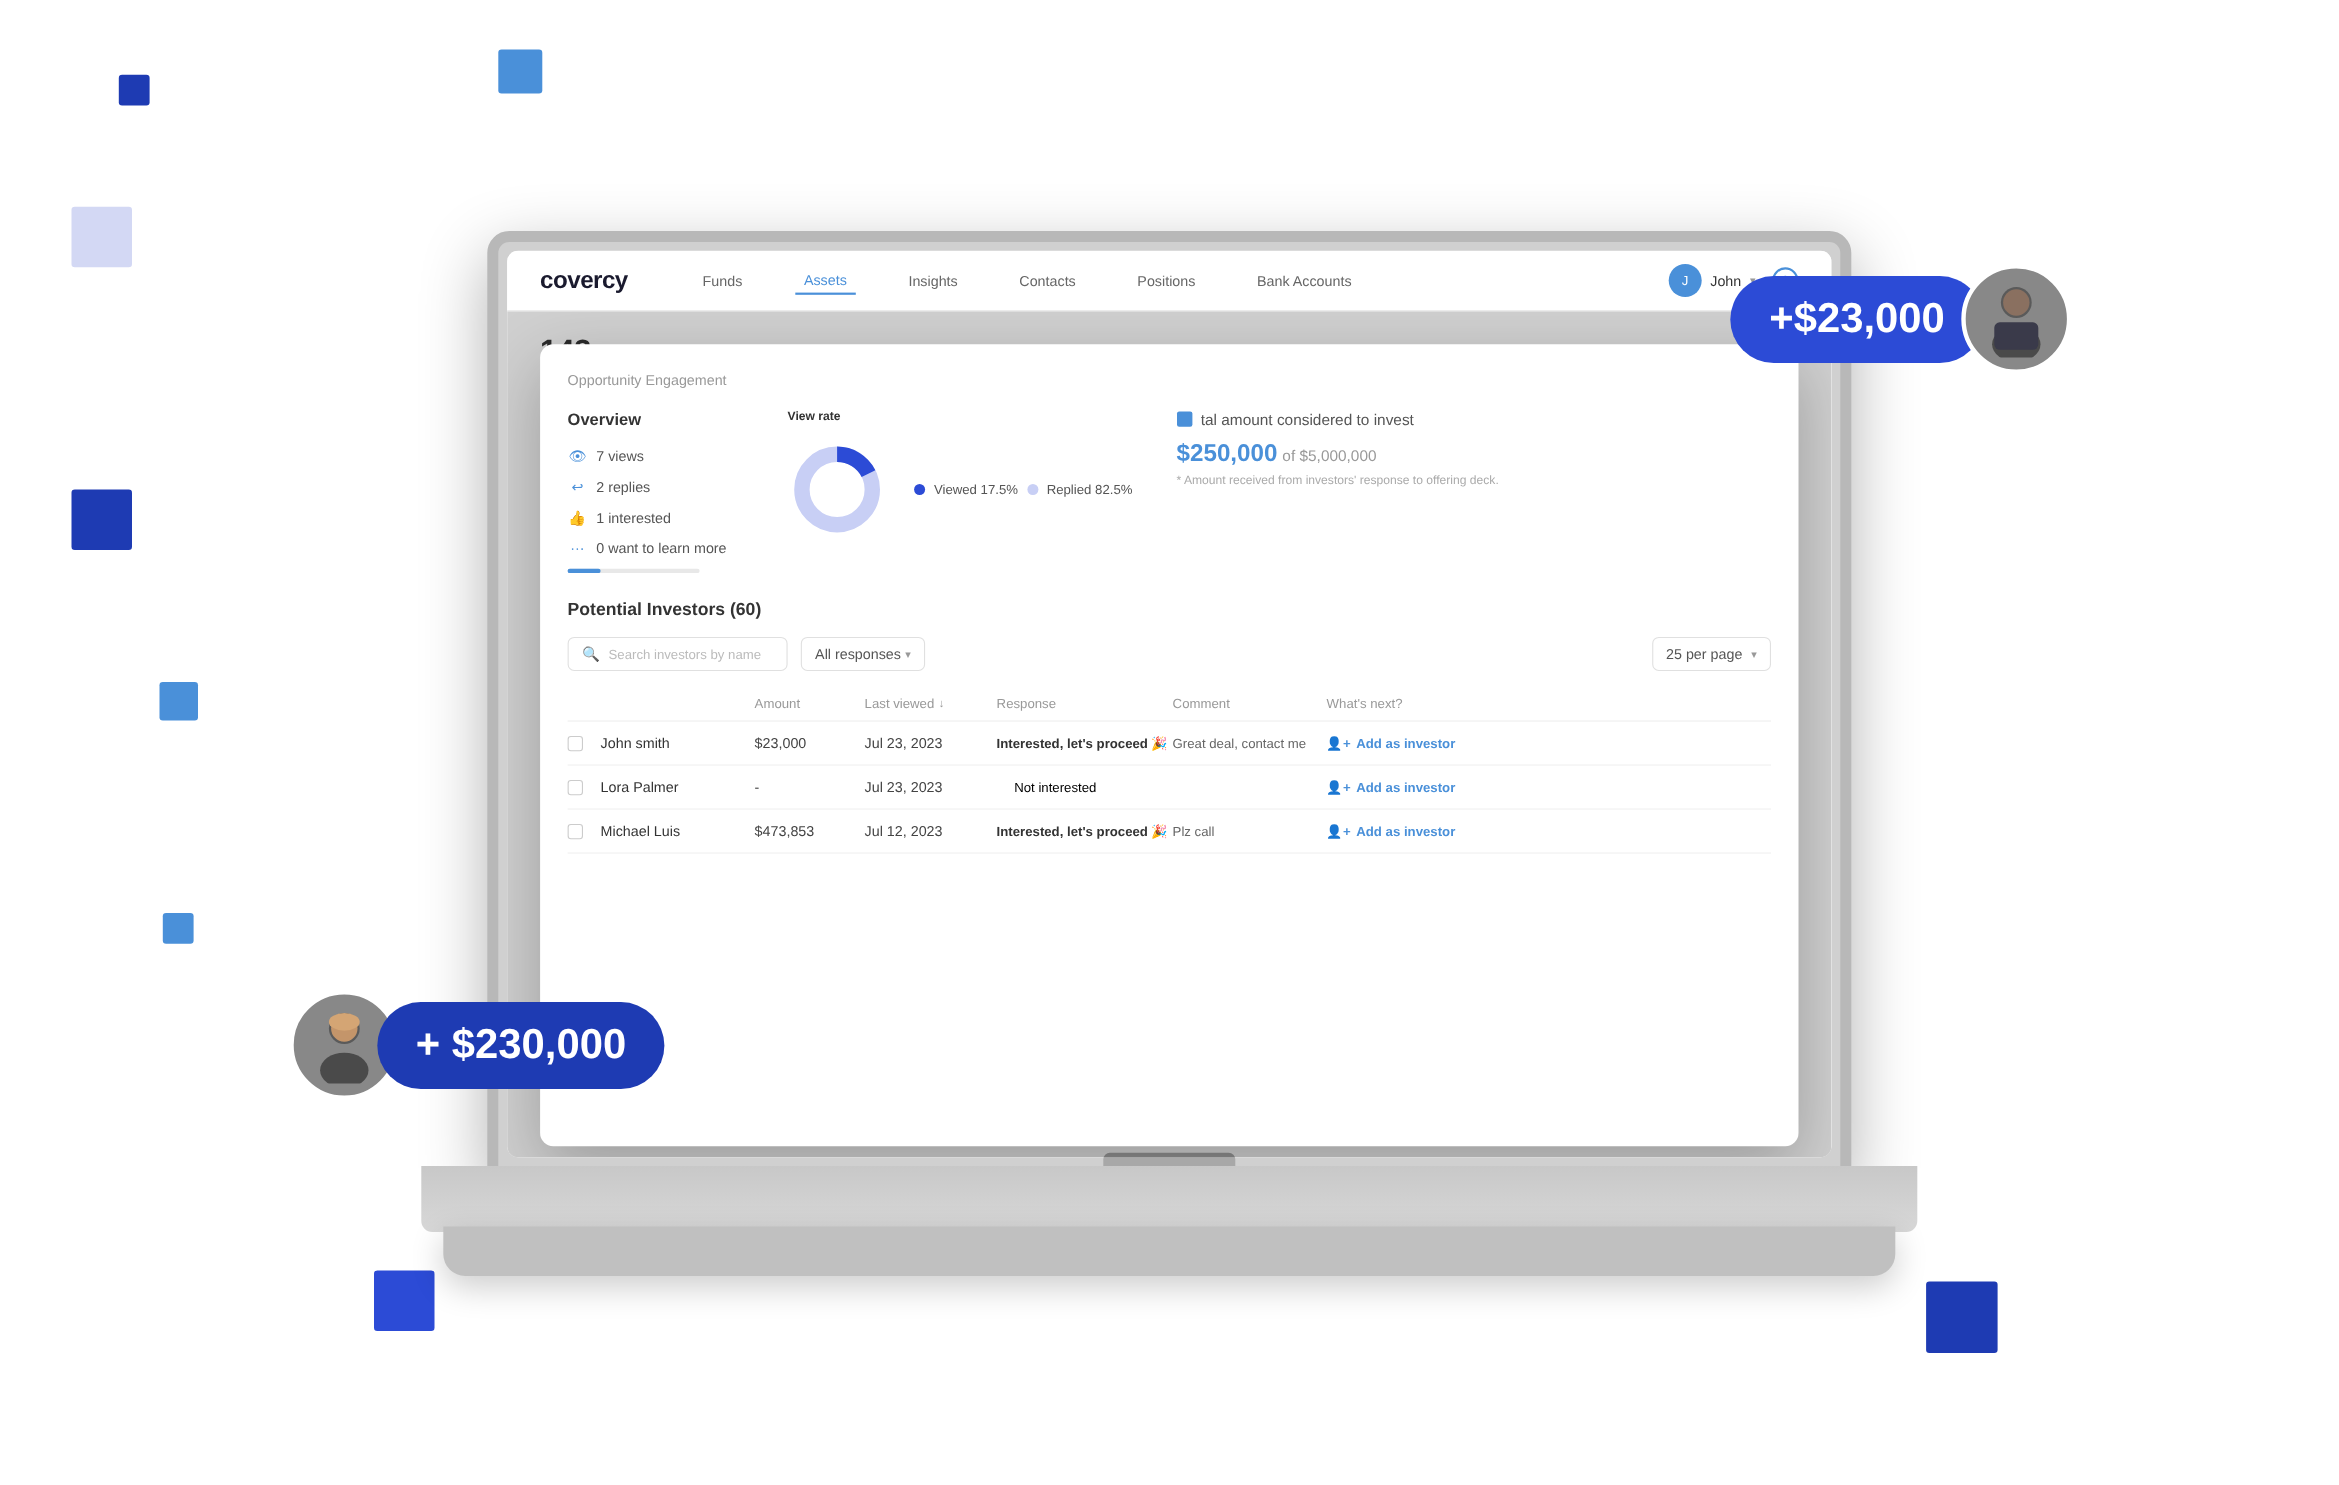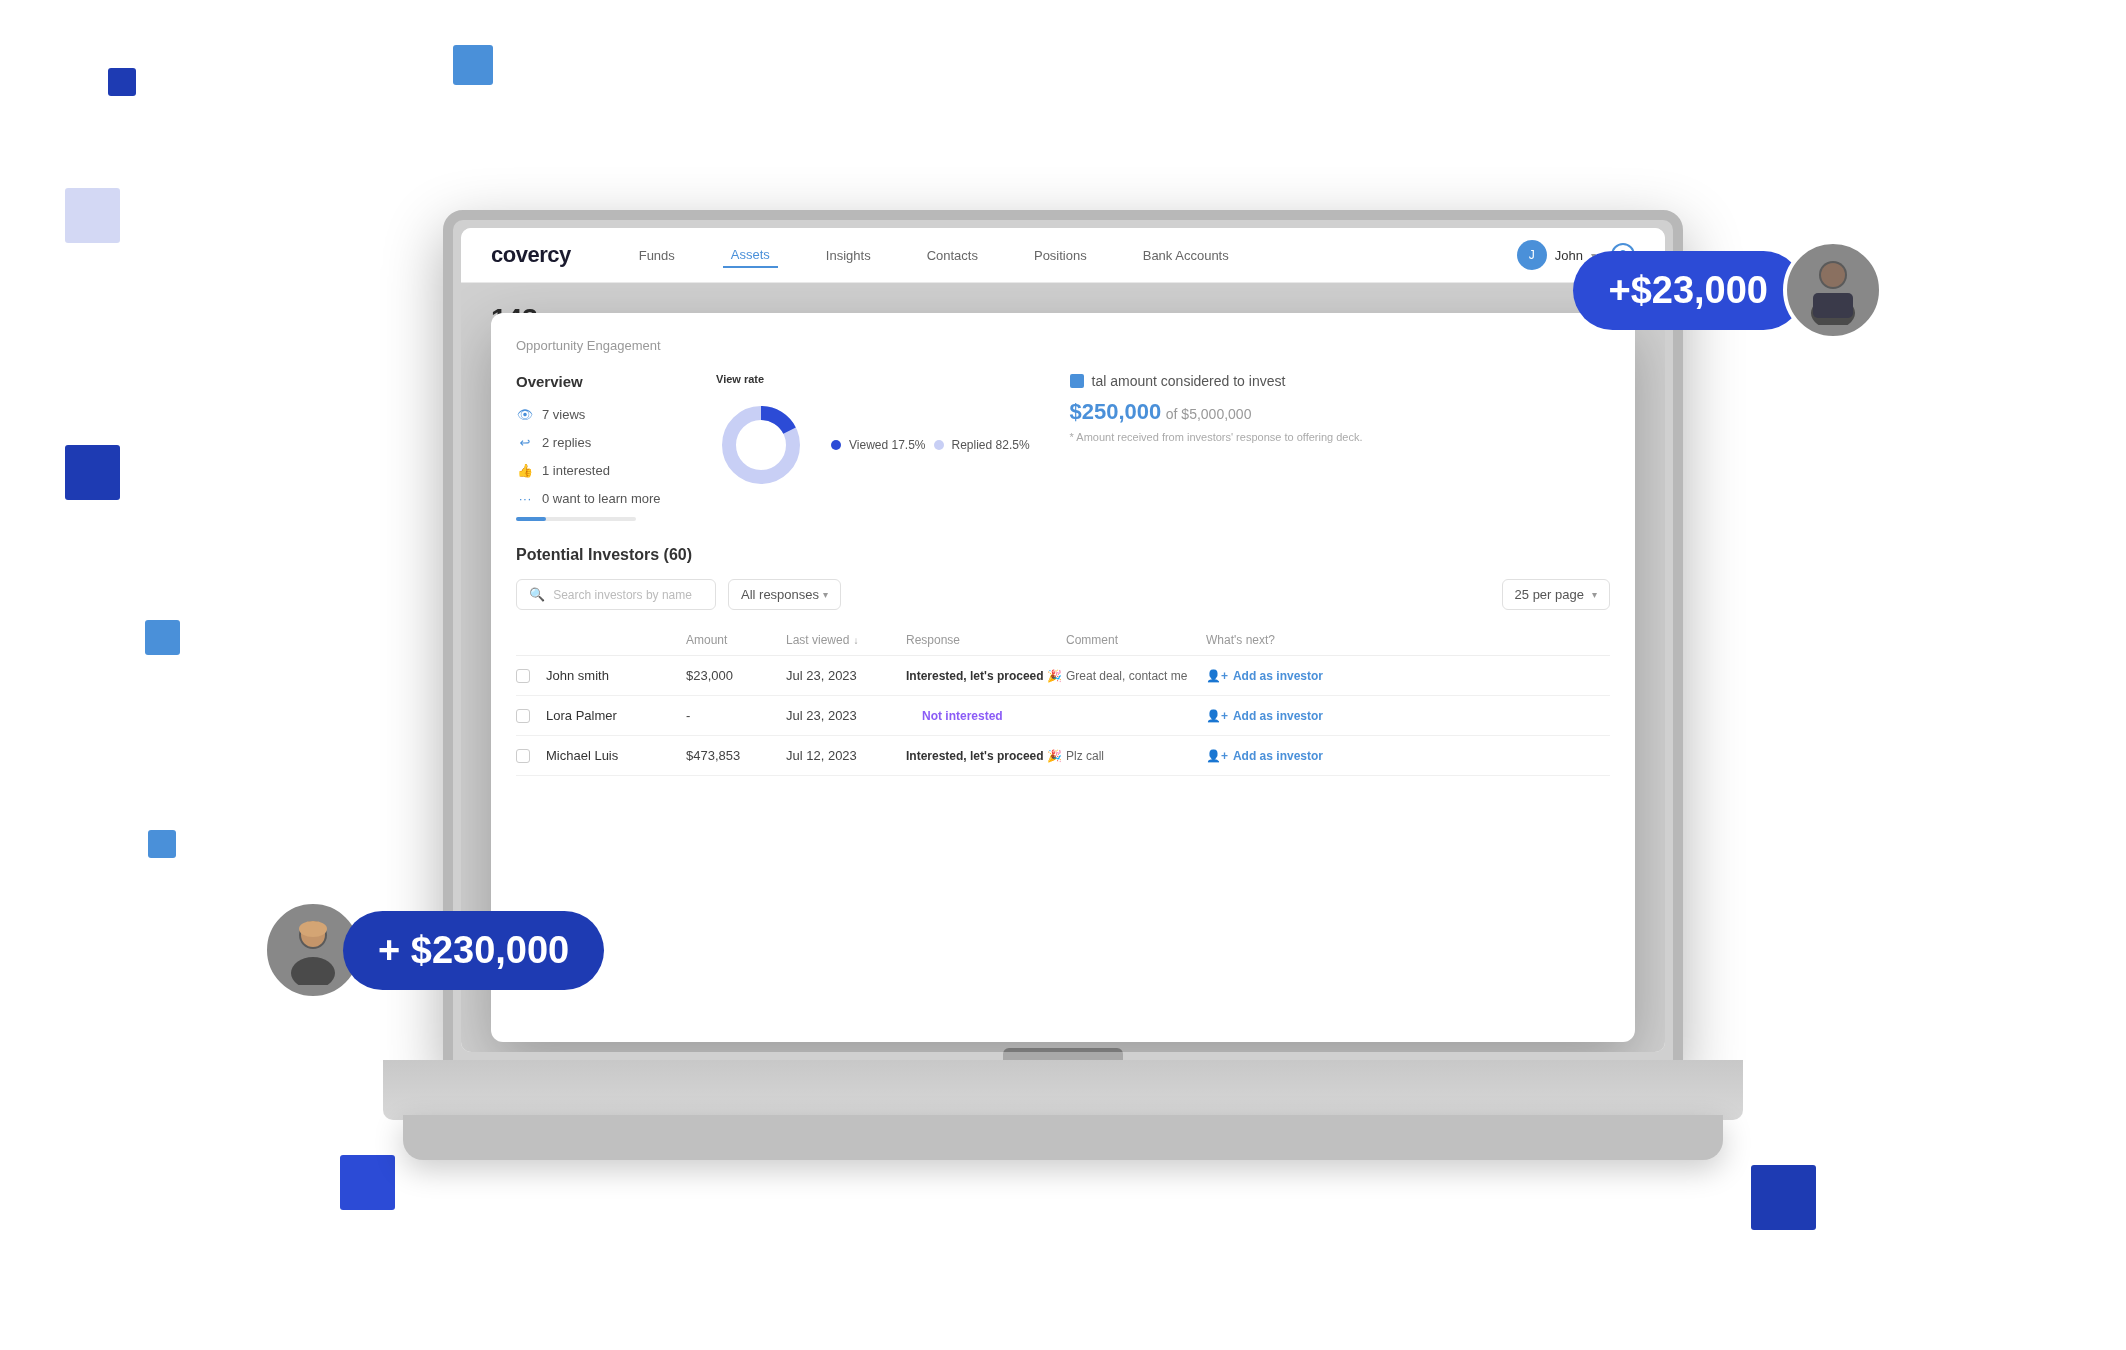--- a/index.html
+++ b/index.html
@@ -447,22 +447,22 @@
       font-weight: 400;
     }
 
     .response-interested {
       font-weight: 700;
       color: #333;
       font-size: 12px;
     }
 
     .response-not {
-      font-weight: 700;
-      color: #8b5cf6;
+      font-weight: 400;
+      color: #000000;
       font-size: 12px;
       padding-left: 16px;
     }
 
     .add-investor-btn {
       display: flex;
       align-items: center;
       gap: 5px;
       color: #4A90D9;
       font-size: 12px;

